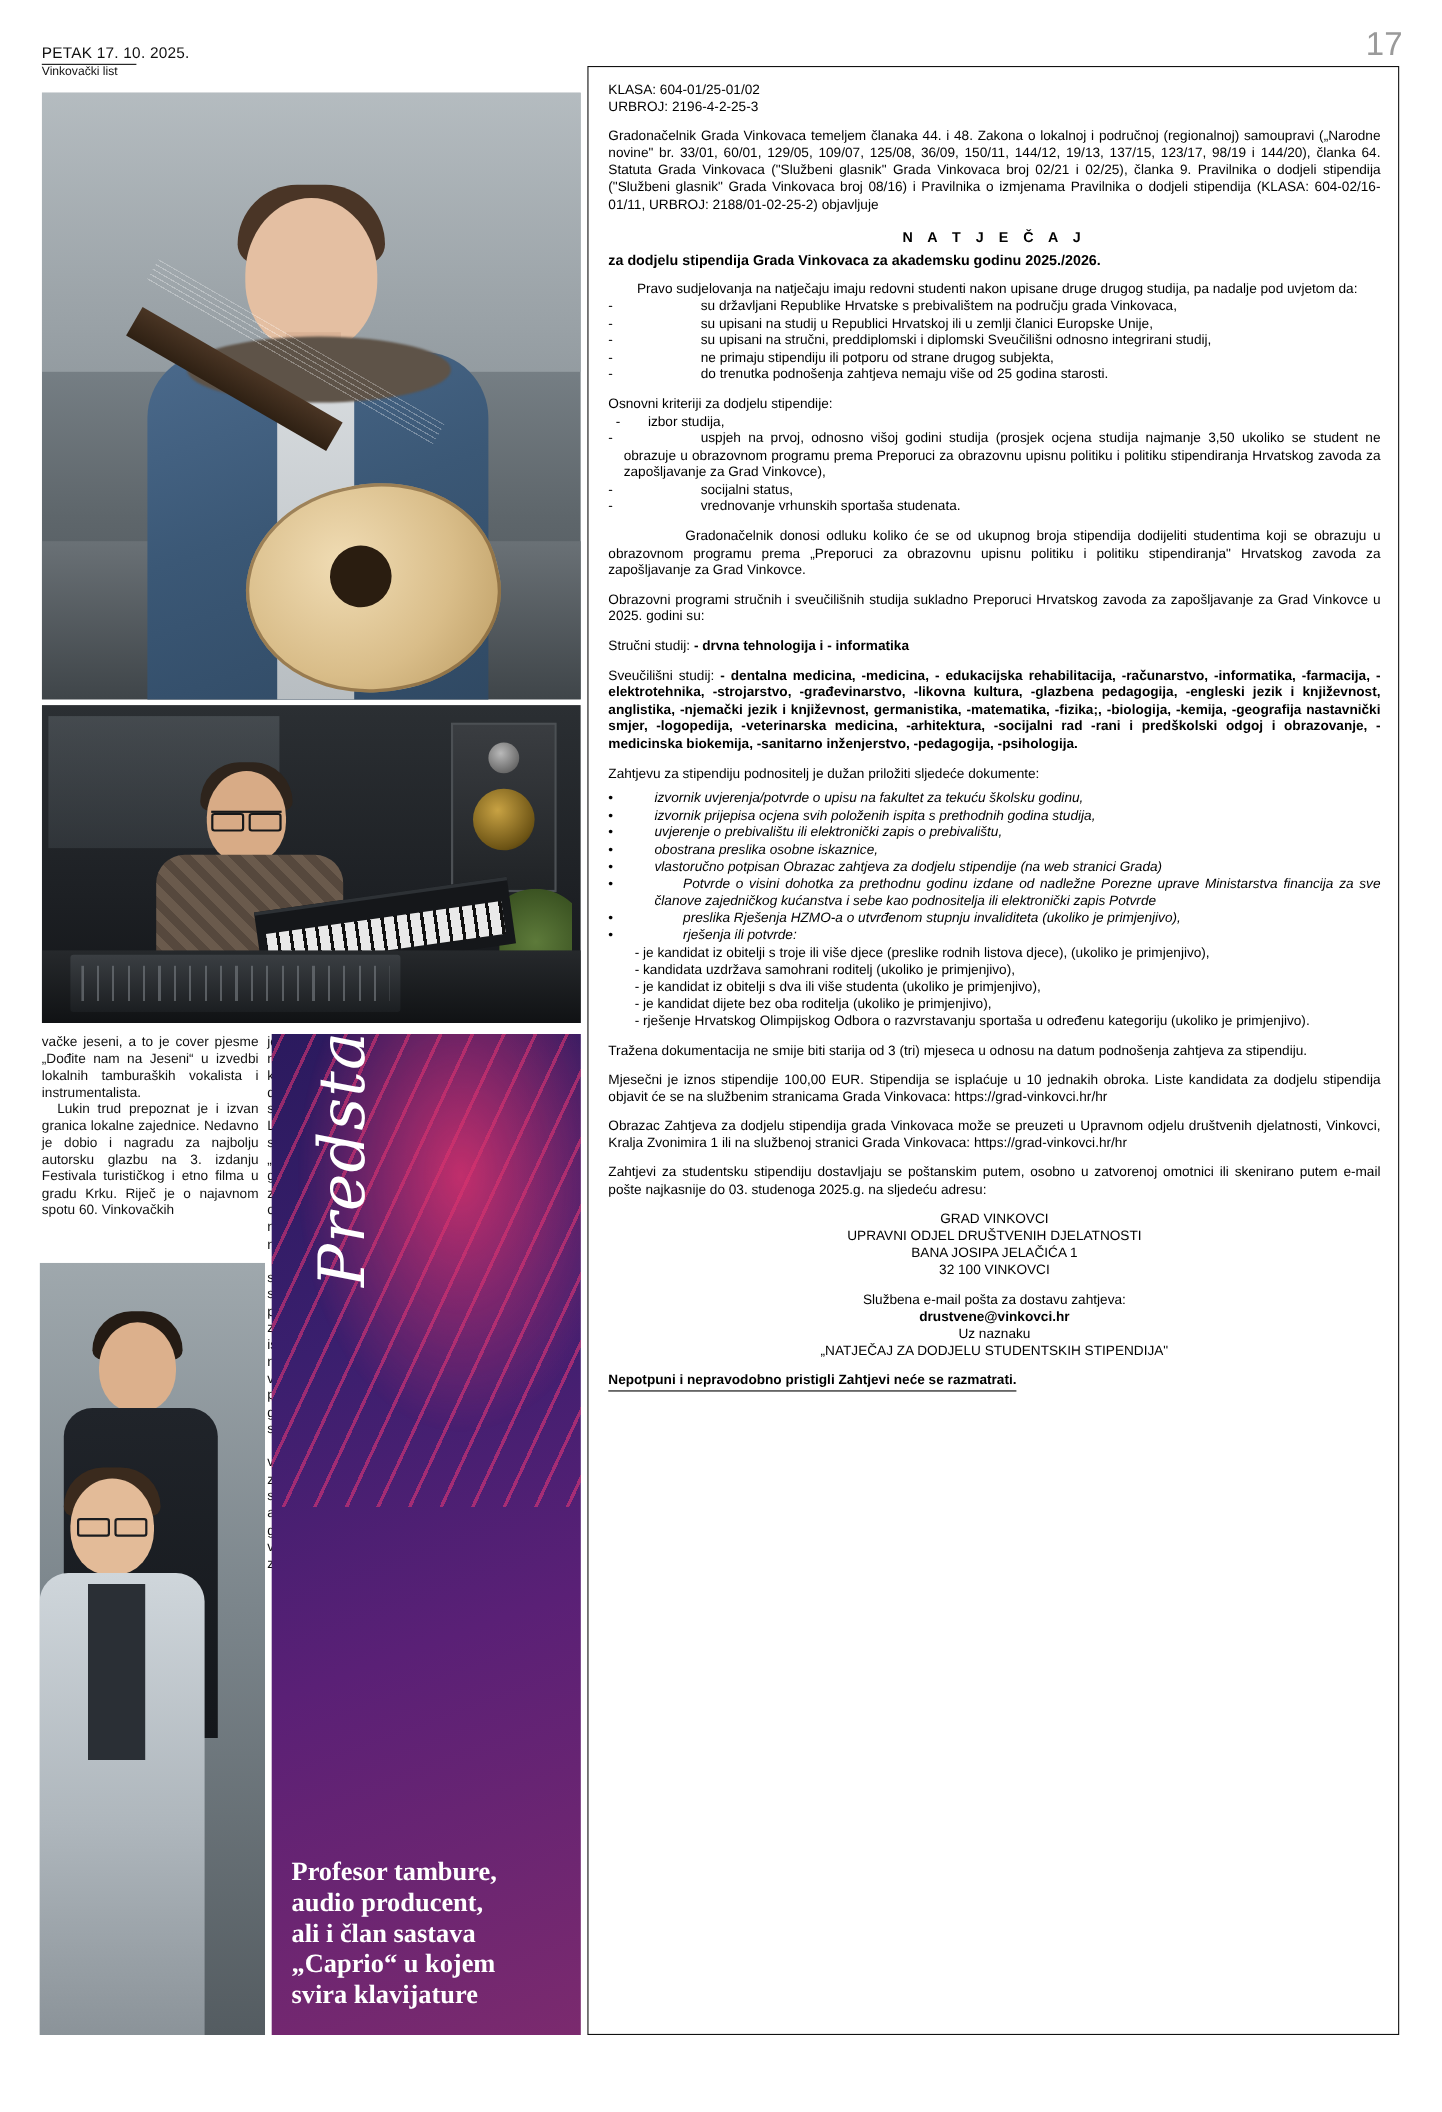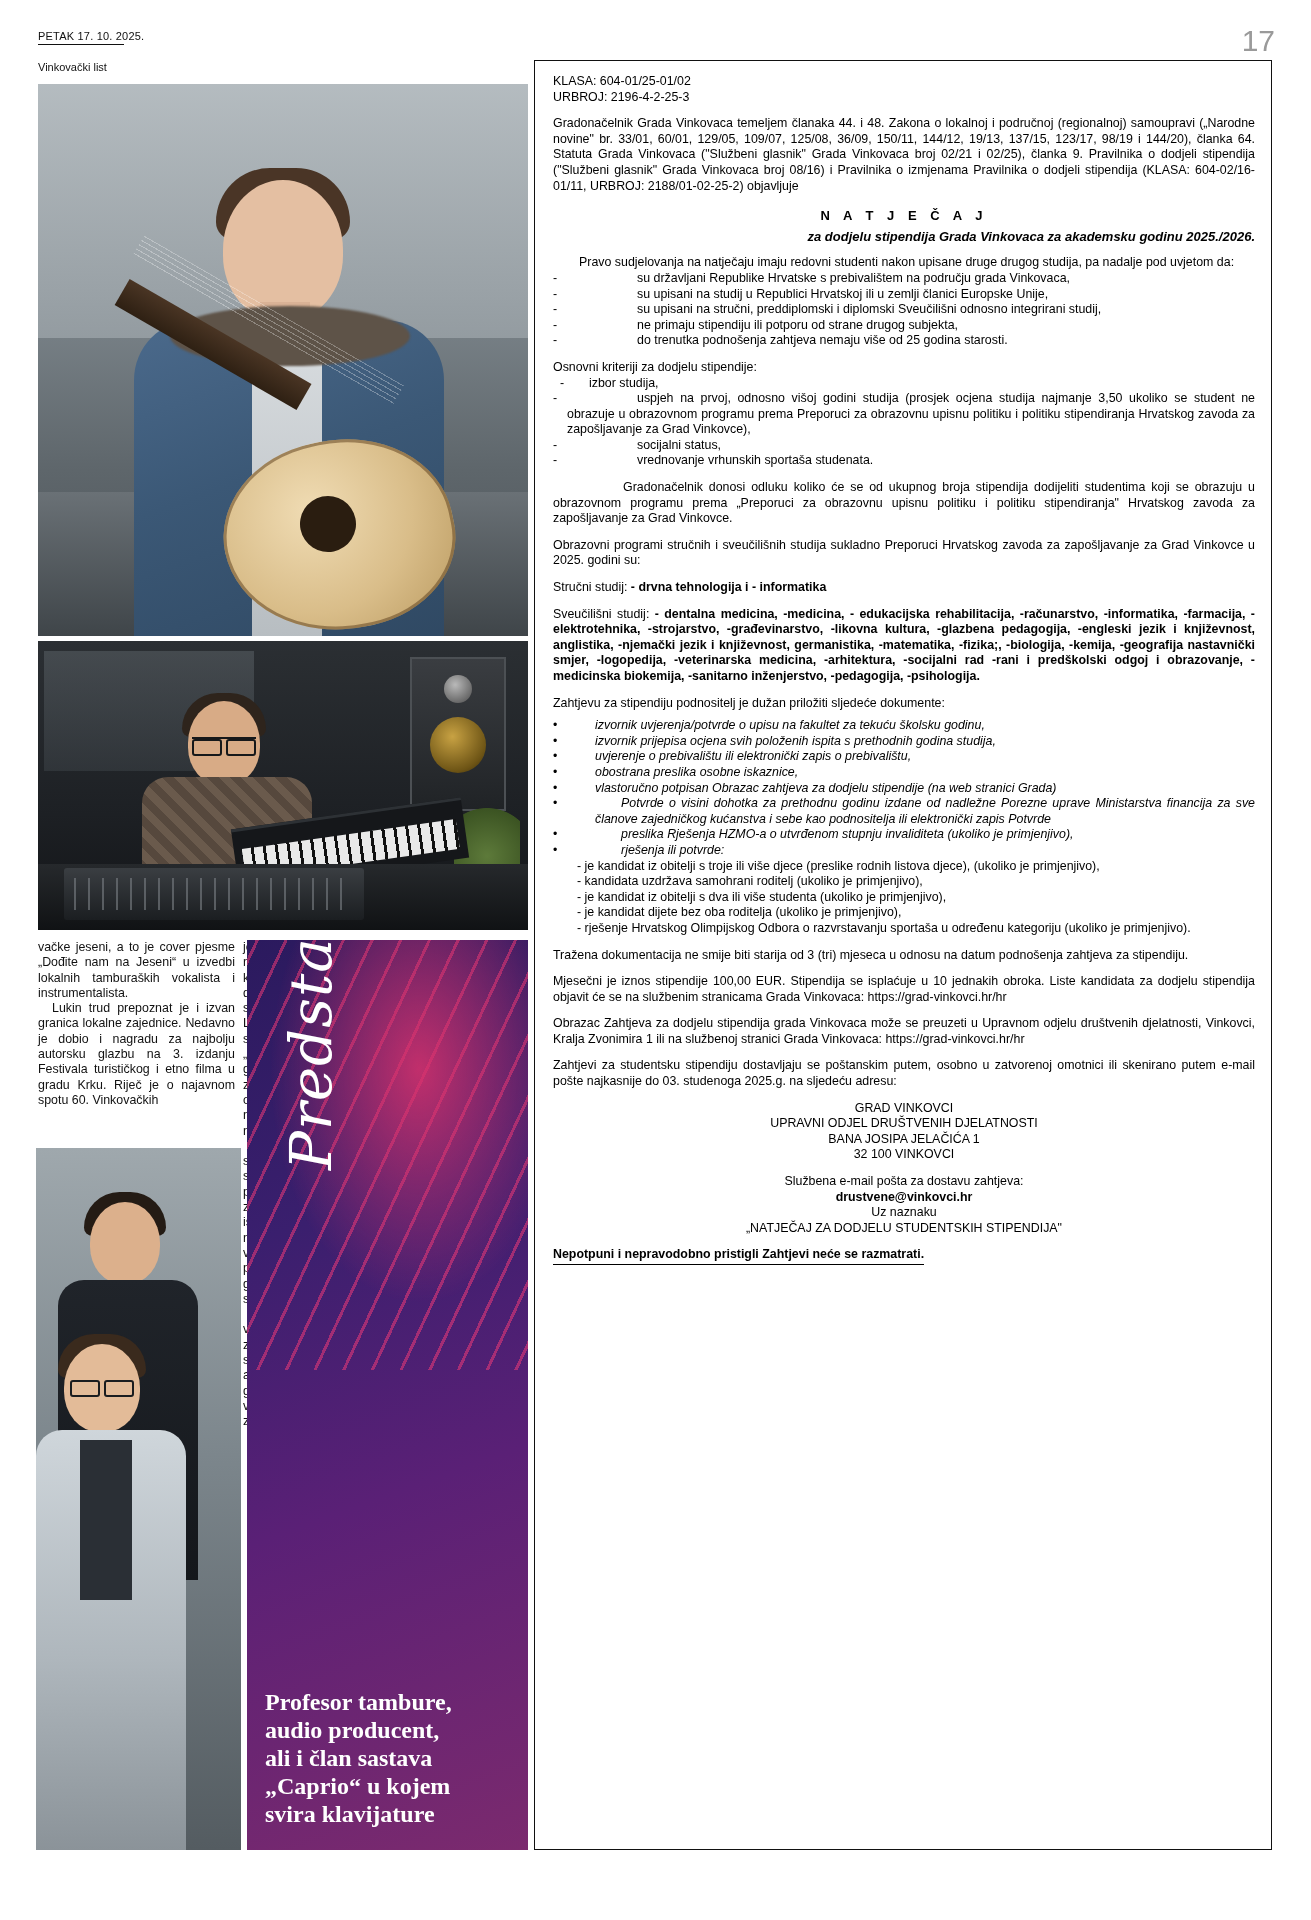--- a/index.html
+++ b/index.html
@@ -21,30 +21,31 @@
     width: 1311px; height: 1920px;
   }
 
   
   .masthead {
     position: absolute;
     left: 38px; top: 30px;
     width: 400px;
   }
   .masthead .date {
-    font-size: 11px;
+    font-size: 14px;
     letter-spacing: .2px;
     color: #111;
     padding-bottom: 2px;
+    margin-top: 10px;
   }
   .masthead .paper {
     font-size: 11px;
     color: #111;
     border-top: 1.2px solid #111;
-    padding-top: 16px;
+    padding-top: 0;
     width: 86px;
   }
   .page-number {
     position: absolute;
     right: 36px; top: 24px;
     font-size: 30px;
     color: #9a9a9a;
     font-family: "Liberation Sans", sans-serif;
   }
 
@@ -72,25 +73,24 @@
   .b { font-weight: bold; }
   .center { text-align: center; }
   .title-natjecaj {
     text-align: center;
     font-weight: bold;
     letter-spacing: 5px;
     font-size: 13px;
     margin-top: 14px;
   }
   .title-sub {
-    text-align: right;
+    text-align: left;
     font-weight: bold;
     font-size: 13px;
     margin-top: 5px;
-    font-style: italic;
   }
   .indent { text-indent: 26px; }
   .dashline {
     display: flex;
     text-align: justify;
   }
   .dashline .dash { width: 14px; flex: 0 0 14px; }
   .dashline .txt { flex: 1; text-indent: 70px; }
   .dashline .txt.noind { text-indent: 0; }
   .bullline {

